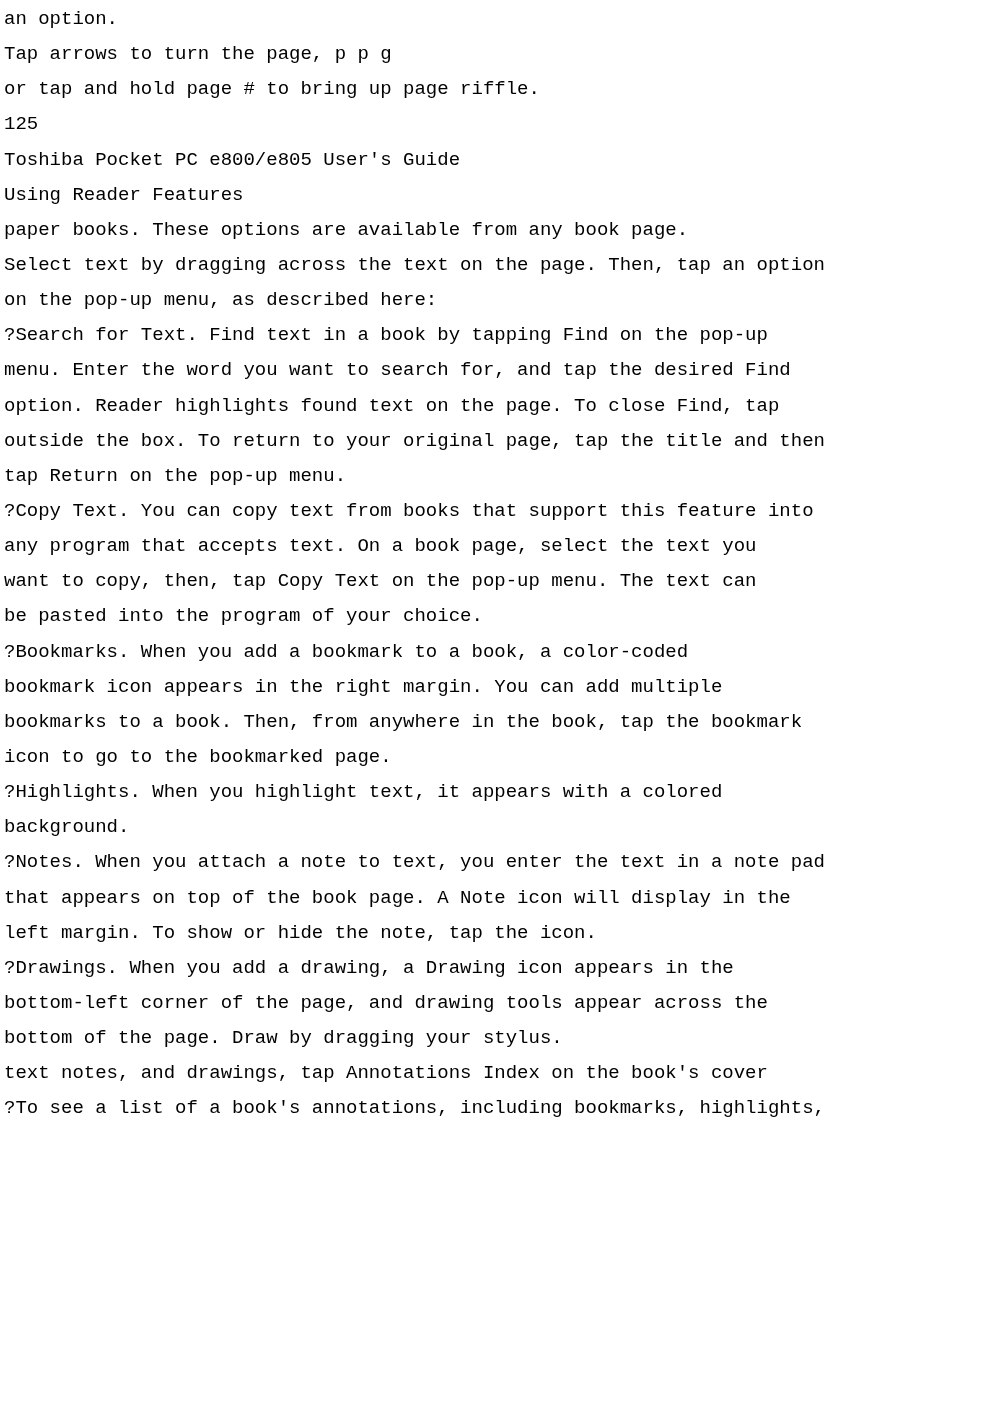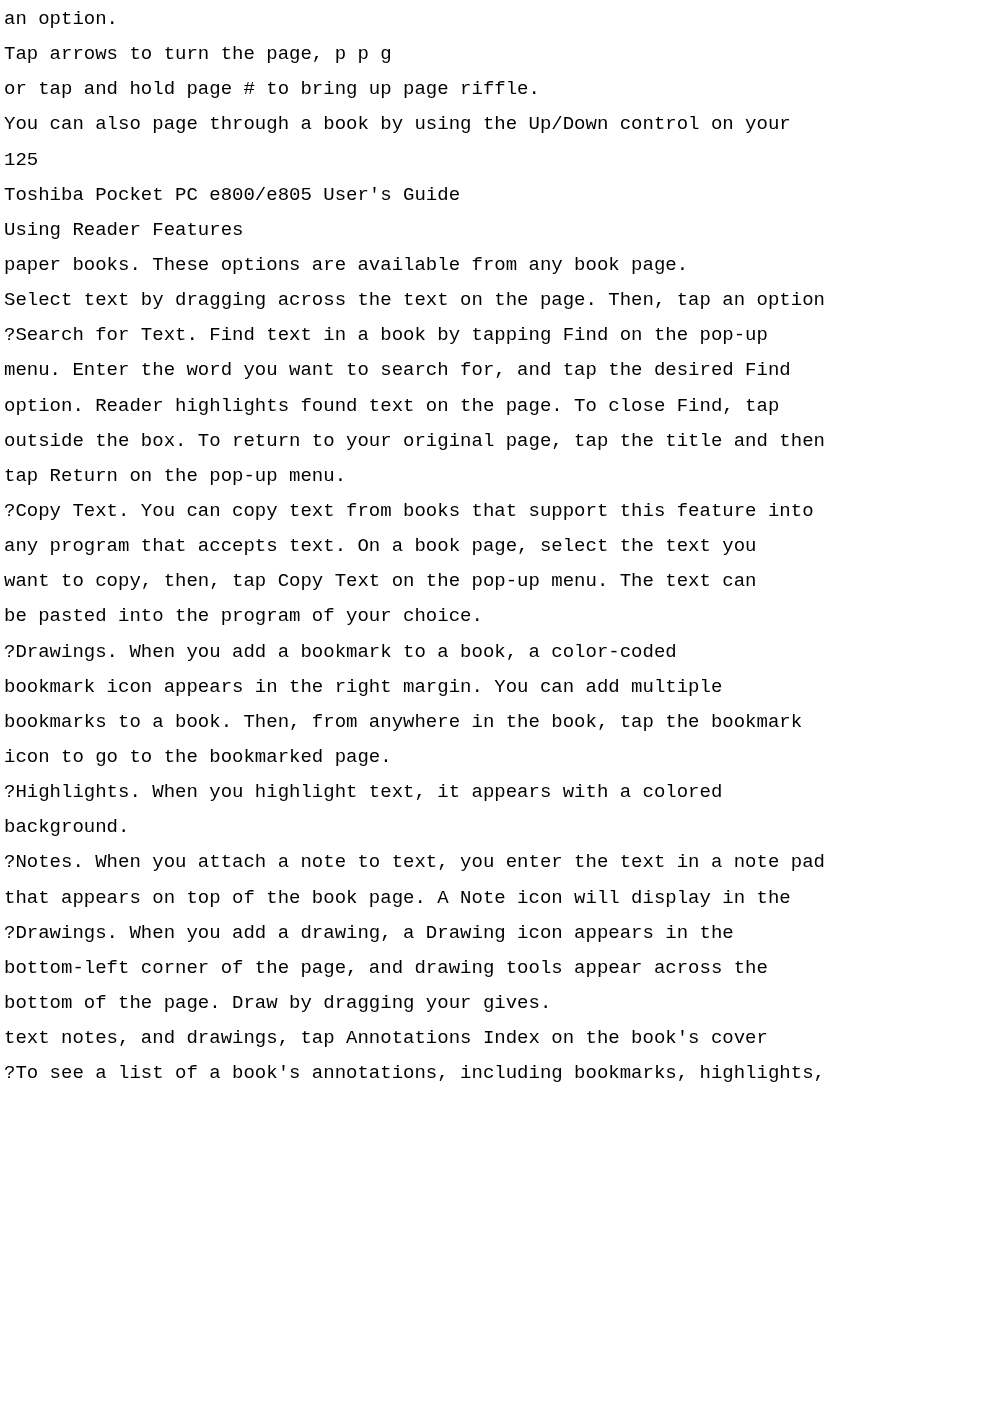--- a/index.html
+++ b/index.html
@@ -21,41 +21,42 @@
       word-wrap: break-word;
     }
   </style>
 </head>
 <body>
 
 <div>
   <div class="line">an option.</div>
   <div class="line">Tap arrows to turn the page, p p g</div>
   <div class="line">or tap and hold page # to bring up page riffle.</div>
-  <div class="line">You can also page through a book by using the Up/Down control on your</div>
   <div class="line">125</div>
   <div class="line">Toshiba Pocket PC e800/e805 User's Guide</div>
   <div class="line">Using Reader Features</div>
   <div class="line">paper books. These options are available from any book page.</div>
   <div class="line">Select text by dragging across the text on the page. Then, tap an option</div>
+  <div class="line">on the pop-up menu, as described here:</div>
   <div class="line">?Search for Text. Find text in a book by tapping Find on the pop-up</div>
   <div class="line">menu. Enter the word you want to search for, and tap the desired Find</div>
   <div class="line">option. Reader highlights found text on the page. To close Find, tap</div>
   <div class="line">outside the box. To return to your original page, tap the title and then</div>
   <div class="line">tap Return on the pop-up menu.</div>
   <div class="line">?Copy Text. You can copy text from books that support this feature into</div>
   <div class="line">any program that accepts text. On a book page, select the text you</div>
   <div class="line">want to copy, then, tap Copy Text on the pop-up menu. The text can</div>
   <div class="line">be pasted into the program of your choice.</div>
-  <div class="line">?Drawings. When you add a bookmark to a book, a color-coded</div>
+  <div class="line">?Bookmarks. When you add a bookmark to a book, a color-coded</div>
   <div class="line">bookmark icon appears in the right margin. You can add multiple</div>
   <div class="line">bookmarks to a book. Then, from anywhere in the book, tap the bookmark</div>
   <div class="line">icon to go to the bookmarked page.</div>
   <div class="line">?Highlights. When you highlight text, it appears with a colored</div>
   <div class="line">background.</div>
   <div class="line">?Notes. When you attach a note to text, you enter the text in a note pad</div>
   <div class="line">that appears on top of the book page. A Note icon will display in the</div>
+  <div class="line">left margin. To show or hide the note, tap the icon.</div>
   <div class="line">?Drawings. When you add a drawing, a Drawing icon appears in the</div>
   <div class="line">bottom-left corner of the page, and drawing tools appear across the</div>
-  <div class="line">bottom of the page. Draw by dragging your gives.</div>
+  <div class="line">bottom of the page. Draw by dragging your stylus.</div>
   <div class="line">text notes, and drawings, tap Annotations Index on the book's cover</div>
   <div class="line">?To see a list of a book's annotations, including bookmarks, highlights,</div>
 </div>
 
 </body></html>

